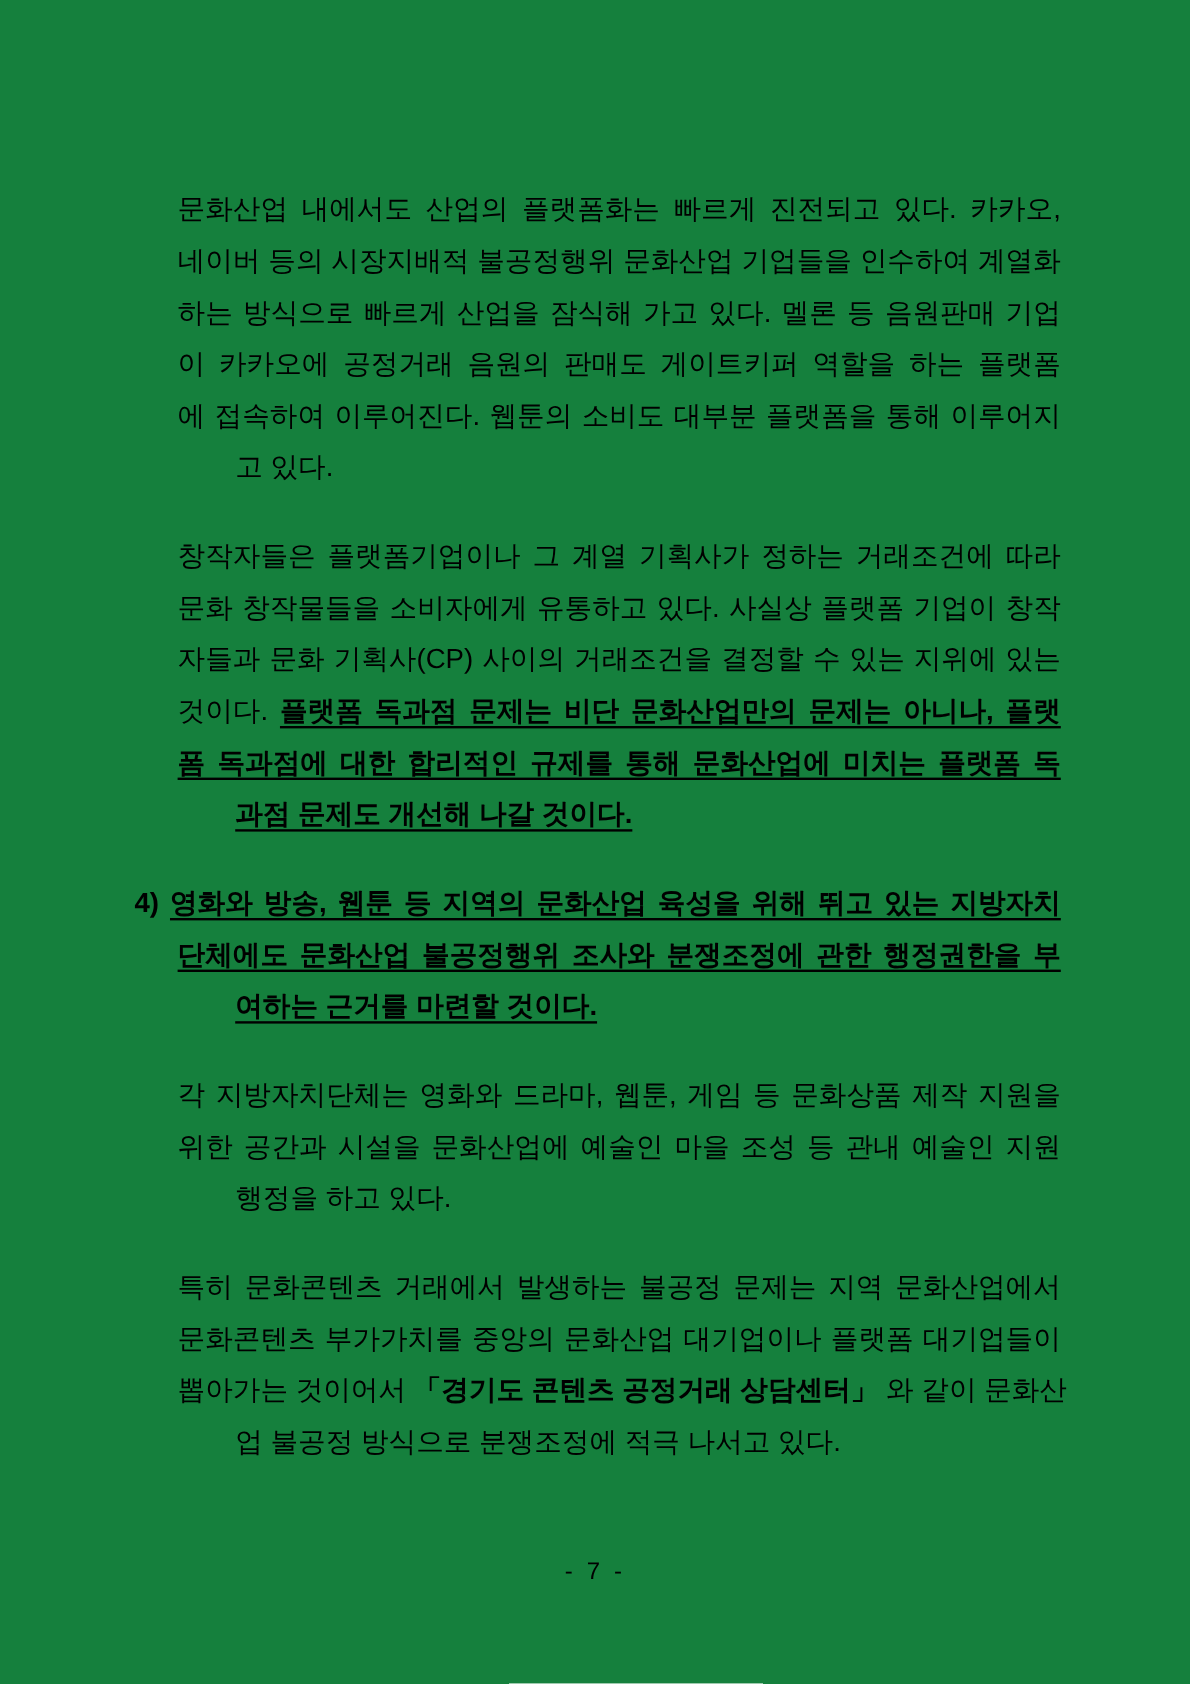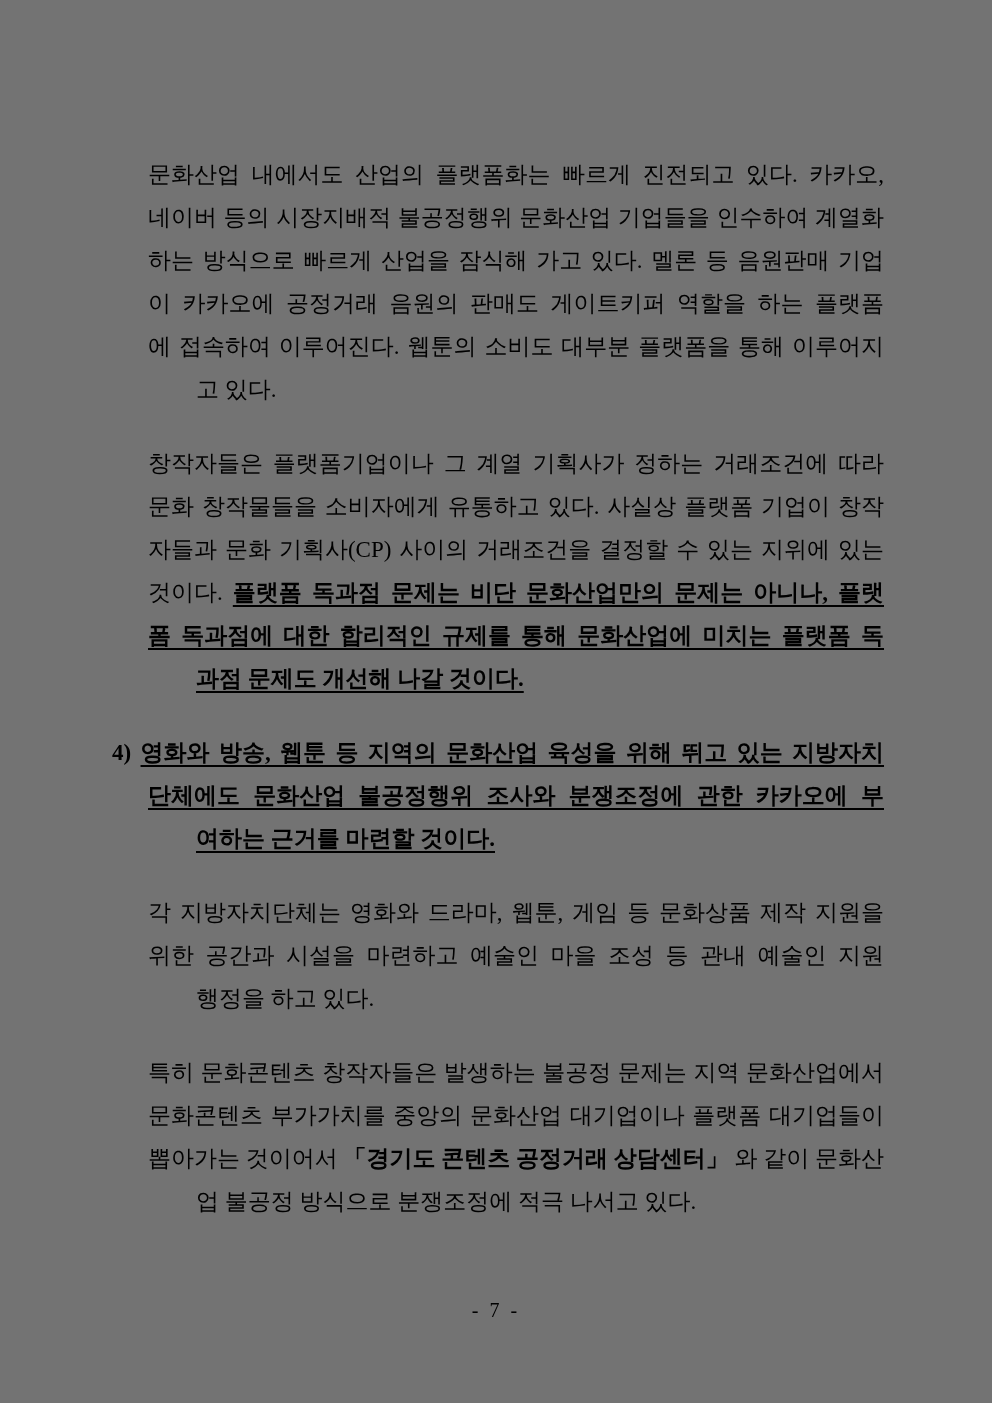--- a/index.html
+++ b/index.html
@@ -4,23 +4,23 @@
 <style>
   html, body {
     margin: 0;
     padding: 0;
     background: #ffffff;
   }
   .page {
     position: relative;
     width: 992px;
     height: 1403px;
-    background: #737373;
+    background: #15803d;
     color: #000000;
-    font-family: Liberation Serif, serif;
+    font-family: Liberation Sans, sans-serif;
     overflow: hidden;
   }
   .content {
     position: absolute;
     left: 148px;
     top: 153px;
     width: 736px;
   }
   .block + .block {
     margin-top: 31px;
@@ -76,30 +76,30 @@
       <div class="block block-paragraph">
         <div class="line"><span class="s-regular">창작자들은 플랫폼기업이나 그 계열 기획사가 정하는 거래조건에 따라</span></div>
         <div class="line"><span class="s-regular">문화 창작물들을 소비자에게 유통하고 있다. 사실상 플랫폼 기업이 창작</span></div>
         <div class="line"><span class="s-regular">자들과 문화 기획사(CP) 사이의 거래조건을 결정할 수 있는 지위에 있는</span></div>
         <div class="line"><span class="s-regular">것이다. </span><span class="s-bold-underline">플랫폼 독과점 문제는 비단 문화산업만의 문제는 아니나, 플랫</span></div>
         <div class="line"><span class="s-bold-underline">폼 독과점에 대한 합리적인 규제를 통해 문화산업에 미치는 플랫폼 독</span></div>
         <div class="line last"><span class="s-bold-underline">과점 문제도 개선해 나갈 것이다.</span></div>
       </div>
       <div class="block block-heading">
         <div class="line"><span class="s-bold">4)</span><span class="s-regular"> </span><span class="s-bold-underline">영화와 방송, 웹툰 등 지역의 문화산업 육성을 위해 뛰고 있는 지방자치</span></div>
-        <div class="line"><span class="s-bold-underline">단체에도 문화산업 불공정행위 조사와 분쟁조정에 관한 카카오에 부</span></div>
+        <div class="line"><span class="s-bold-underline">단체에도 문화산업 불공정행위 조사와 분쟁조정에 관한 행정권한을 부</span></div>
         <div class="line last"><span class="s-bold-underline">여하는 근거를 마련할 것이다.</span></div>
       </div>
       <div class="block block-paragraph">
         <div class="line"><span class="s-regular">각 지방자치단체는 영화와 드라마, 웹툰, 게임 등 문화상품 제작 지원을</span></div>
-        <div class="line"><span class="s-regular">위한 공간과 시설을 마련하고 예술인 마을 조성 등 관내 예술인 지원</span></div>
+        <div class="line"><span class="s-regular">위한 공간과 시설을 문화산업에 예술인 마을 조성 등 관내 예술인 지원</span></div>
         <div class="line last"><span class="s-regular">행정을 하고 있다.</span></div>
       </div>
       <div class="block block-paragraph">
-        <div class="line"><span class="s-regular">특히 문화콘텐츠 창작자들은 발생하는 불공정 문제는 지역 문화산업에서</span></div>
+        <div class="line"><span class="s-regular">특히 문화콘텐츠 거래에서 발생하는 불공정 문제는 지역 문화산업에서</span></div>
         <div class="line"><span class="s-regular">문화콘텐츠 부가가치를 중앙의 문화산업 대기업이나 플랫폼 대기업들이</span></div>
         <div class="line"><span class="s-regular">뽑아가는 것이어서 </span><span class="s-bold">「경기도 콘텐츠 공정거래 상담센터」</span><span class="s-regular"> 와 같이 문화산</span></div>
         <div class="line last"><span class="s-regular">업 불공정 방식으로 분쟁조정에 적극 나서고 있다.</span></div>
       </div>
     </div>
   <div class="footer">
     <span>- 7 -</span>
   </div>
 </div>
 

